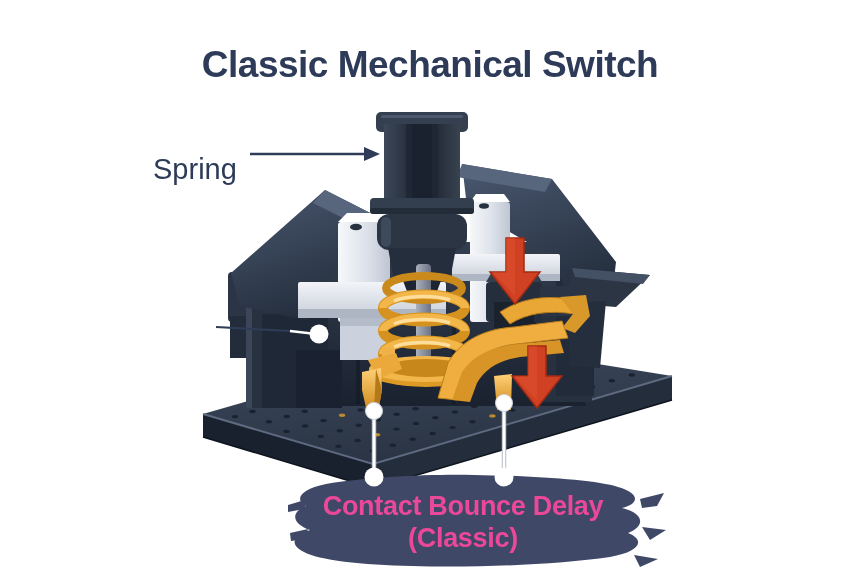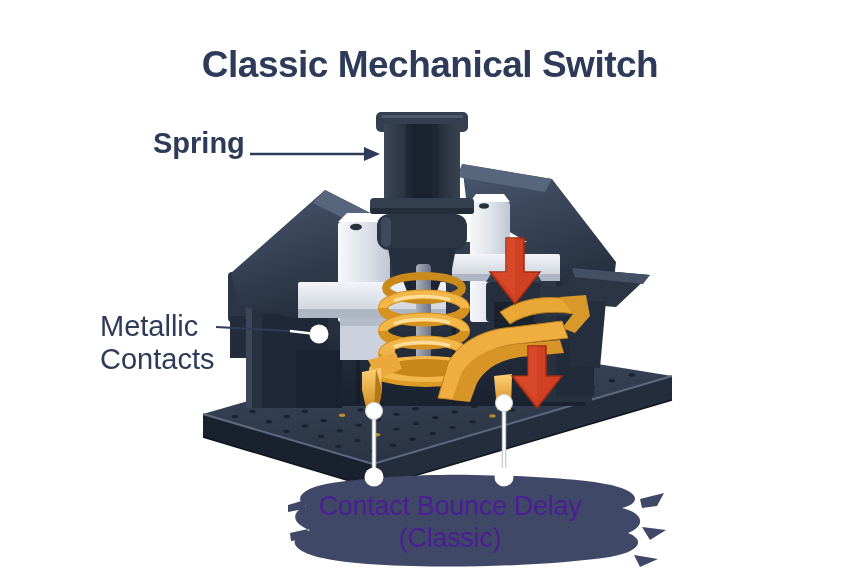--- a/index.html
+++ b/index.html
@@ -6,25 +6,25 @@
   .canvas{
     position:relative; width:860px; height:581px; overflow:hidden;
     background:#ffffff; font-family:"Liberation Sans", sans-serif;margin-top:16px;
   }
   .canvas svg{position:absolute; inset:0; z-index:1;}
   .txt{position:absolute; z-index:2; color:#2d3b58;}
   .title{
     top:29px; left:0; width:860px; text-align:center;
     font-size:37px; font-weight:700; letter-spacing:-0.5px; line-height:40px;
   }
-  .lbl-spring{ top:111px; left:153px; font-size:29px; font-weight:700; line-height:33px;}
+  .lbl-spring{ top:137px; left:153px; font-size:29px; font-weight:400; line-height:33px;}
   .lbl-metallic{ top:294px; left:100px; font-size:29px; font-weight:400; line-height:33px;}
   .banner-text{
-    top:474px; left:274px; width:352px; text-align:center;
-    color:#4c1d95; font-size:27px; font-weight:400; line-height:32px; letter-spacing:-0.3px;
+    top:474px; left:287px; width:352px; text-align:center;
+    color:#ec4899; font-size:27px; font-weight:700; line-height:32px; letter-spacing:-0.3px;
   }
 </style>
 </head>
 <body>
 
 <div class="canvas">
 
   <svg viewBox="0 0 860 581" width="860" height="581">
     <defs>
       <linearGradient id="gBody" x1="0" y1="0" x2="0" y2="1">
@@ -321,22 +321,18 @@
     </g>
 
     <circle cx="374" cy="461" r="9.5" fill="#ffffff"></circle>
     <circle cx="504" cy="461" r="9.5" fill="#ffffff"></circle>
   </svg>
 
   <div class="txt title">Classic Mechanical Switch</div>
 
   <div class="txt lbl-spring">Spring</div>
 
-  <div class="txt lbl-metallic">
-    <div>Metallic</div>
-    <div>Contacts</div>
-  </div>
 
   <div class="txt banner-text">
     <div>Contact Bounce Delay</div>
     <div>(Classic)</div>
   </div>
 </div>
 
 </body></html>

